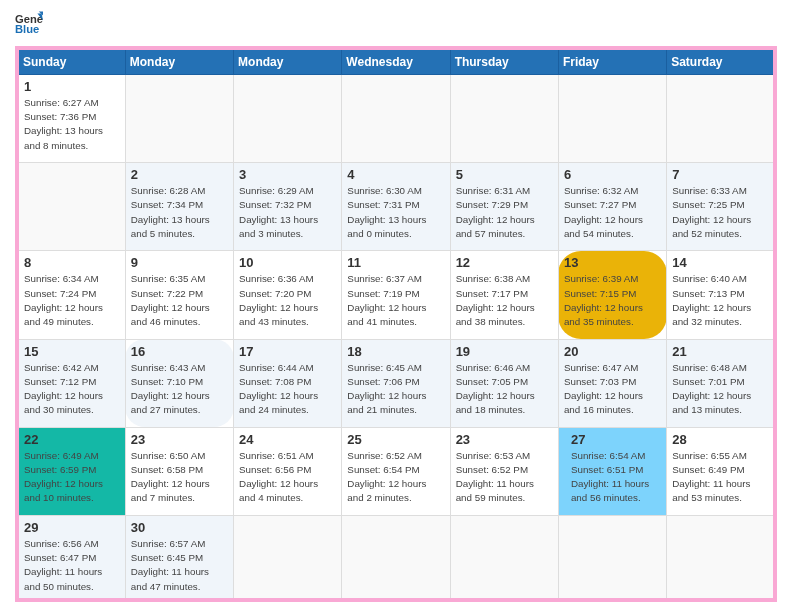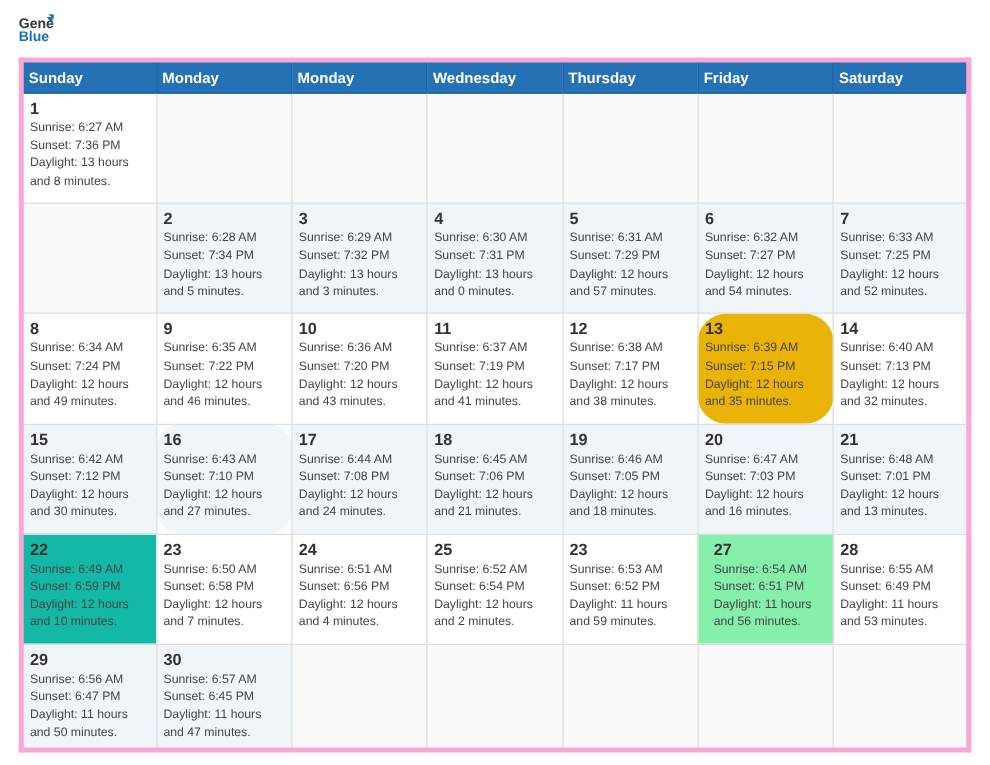--- a/index.html
+++ b/index.html
@@ -344,21 +344,21 @@
           </div>
         </td>
           <td style="background: rgb(255, 255, 255);">
           <span class="day-num">23</span>
           <div class="day-info">
             Sunrise: 6:53 AM<br>
             Sunset: 6:52 PM<br>
             Daylight: 11 hours and 59 minutes.
           </div>
         </td>
-          <td style="background: #86efac; padding-left: 12px;">
+          <td style="background: #7dd3fc; padding-left: 12px;">
           <span class="day-num">27</span>
           <div class="day-info">
             Sunrise: 6:54 AM<br>
             Sunset: 6:51 PM<br>
             Daylight: 11 hours and 56 minutes.
           </div>
         </td>
           <td style="background: rgb(255, 255, 255);">
           <span class="day-num">28</span>
           <div class="day-info">

